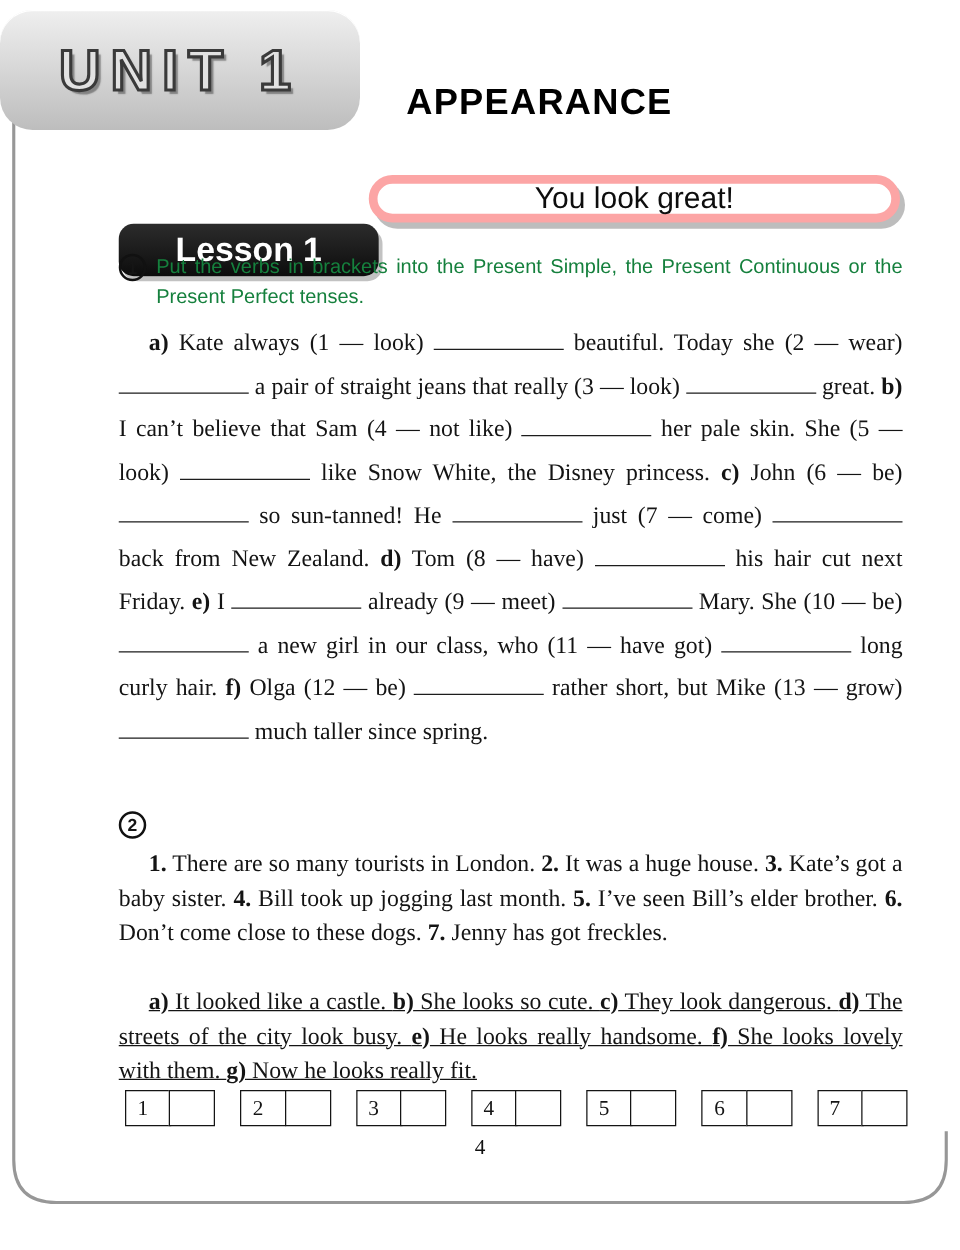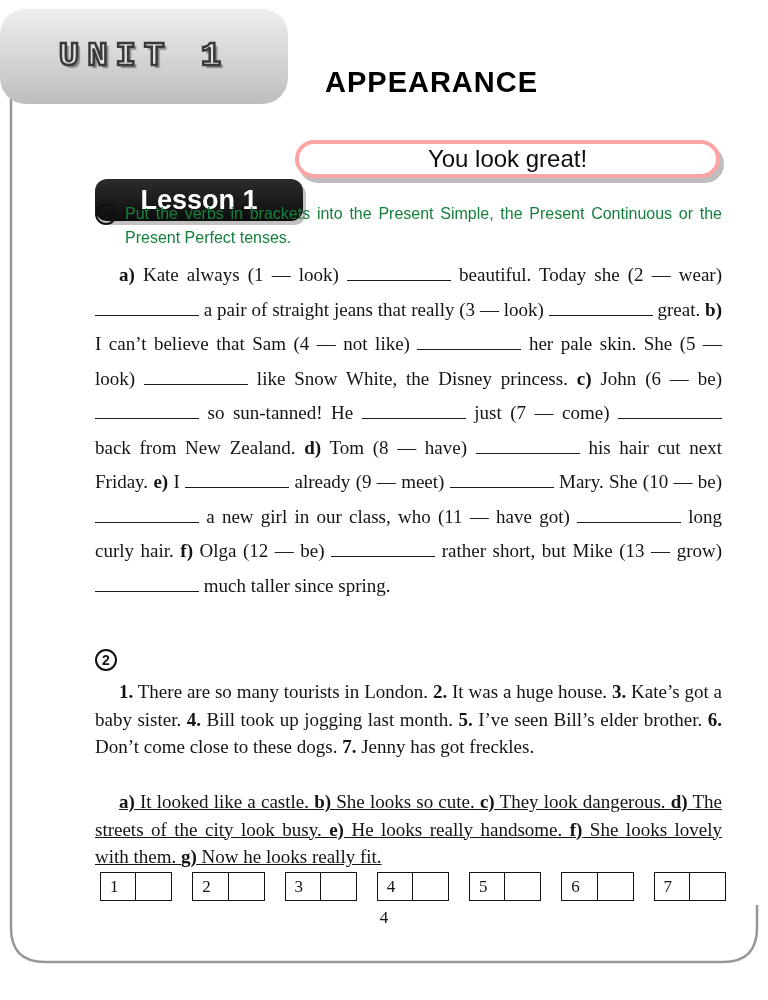--- a/index.html
+++ b/index.html
@@ -12,37 +12,37 @@
 
   
   .unit-tab {
     position:absolute; left:0; top:8px; width:288px; height:96px;
     background:linear-gradient(180deg,#efefef 0%,#d9d9d9 45%,#bdbdbd 100%);
     border-radius:26px;
     display:flex; align-items:center; justify-content:center;
     box-shadow:inset 0 1px 0 #fff;
   }
   .unit-text {
-    font-family:Liberation Mono, monospace; font-weight:bold;
-    font-size:34px; letter-spacing:8px; color:#e2e2e2;
+    font-family:Liberation Sans, sans-serif; font-weight:bold;
+    font-size:46px; letter-spacing:8px; color:#e2e2e2;
     -webkit-text-stroke:2.5px #3a3a3a;
     text-shadow:3px 3px 1px rgba(70,70,70,0.55);
   }
 
   .page-title {
     position:absolute; left:325px; top:66px;
     font-family:"Liberation Sans", sans-serif; font-weight:bold;
     font-size:29px; letter-spacing:1px; color:#000;
   }
 
   
   .lesson-bar { position:absolute; top:138px; left:95px; width:625px; height:42px; }
   .lesson-pill {
     position:absolute; left:200px; right:0; top:2px; height:38px;
-    background:#fff; border:4px solid #fca5a5; border-radius:20px;
+    background:#fff; border:7px solid #fca5a5; border-radius:20px;
     box-shadow:4px 5px 0 #bdbdbd;
     display:flex; align-items:center; justify-content:center;
     font-family:"Liberation Sans", sans-serif; font-size:24px; color:#0d0d0d;
   }
   .lesson-box {
     position:absolute; left:0; top:0; width:208px; height:42px;
     background:linear-gradient(180deg,#2c2c2c,#0c0c0c); border-radius:12px;
     box-shadow:3px 4px 0 #c2c2c2;
     display:flex; align-items:center; justify-content:center;
     font-family:"Liberation Sans", sans-serif; font-weight:bold; font-size:27px; color:#fff;margin-top:41px;

